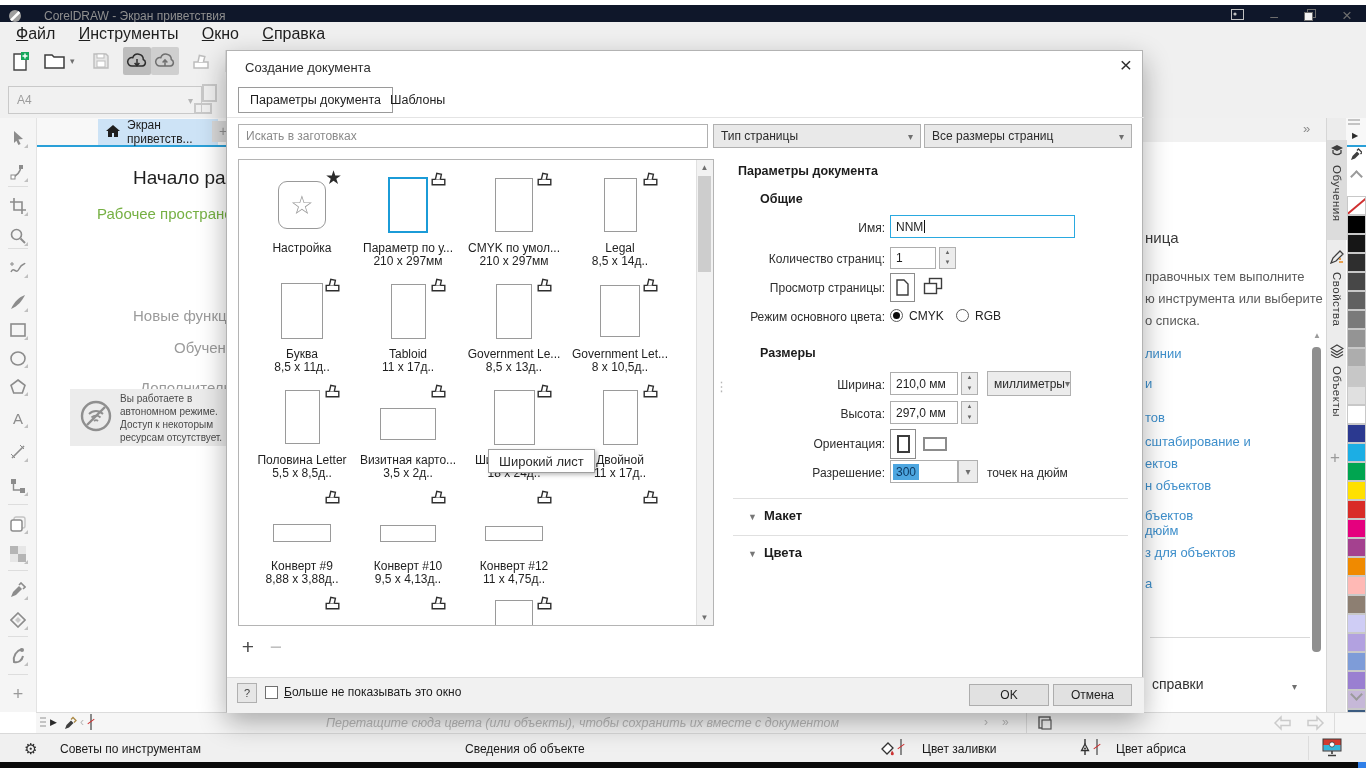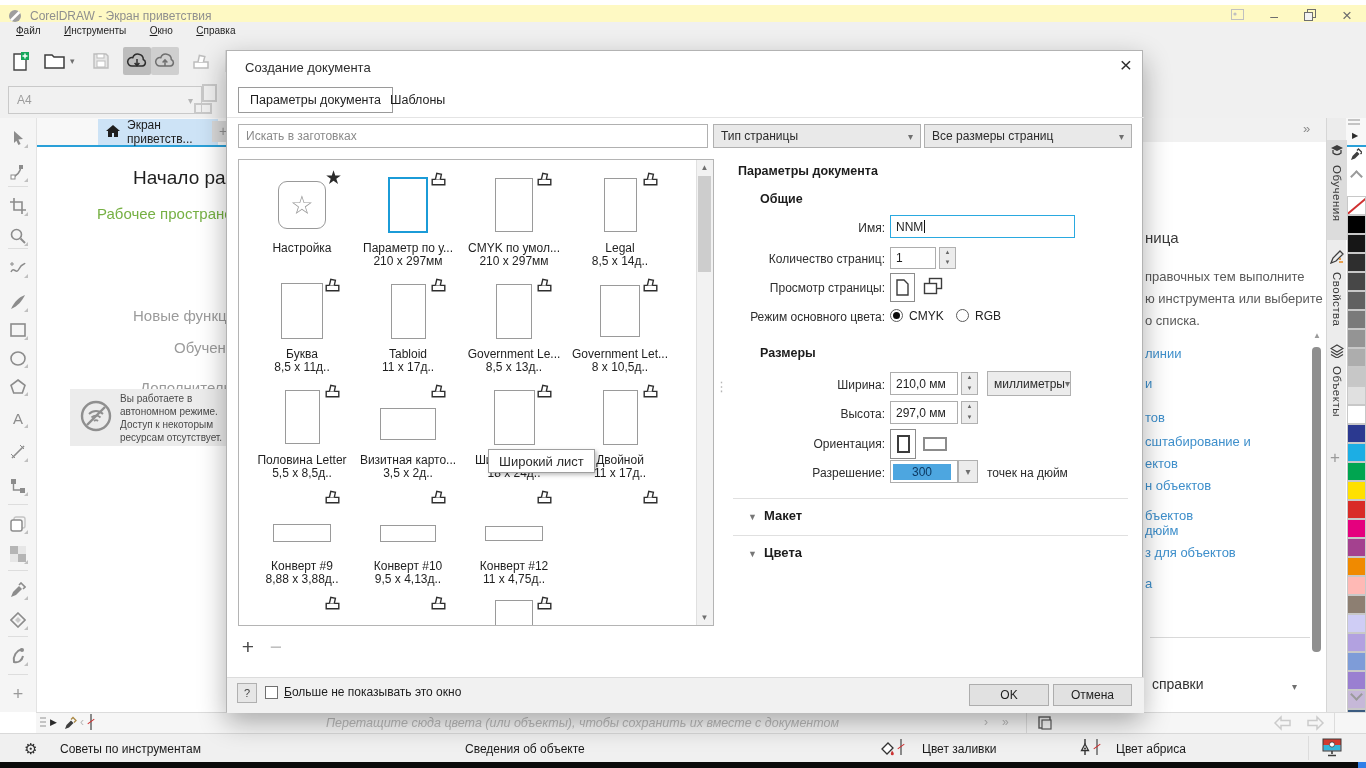--- a/index.html
+++ b/index.html
@@ -1,23 +1,23 @@
 <!DOCTYPE html>
 <html><head>
 <meta charset="utf-8">
 <style>
   html,body{margin:0;padding:0;background:#555;}
   .screen{position:relative;width:1366px;height:768px;background:#fff;overflow:hidden;
     font-family:"Liberation Sans",sans-serif;font-size:12px;color:#222;-webkit-font-smoothing:antialiased;}
   .abs{position:absolute;}
   .flx{display:flex;align-items:center;}
   
-  .titlebar{left:0;top:5px;width:1366px;height:22px;background:#fef9c3;}
+  .titlebar{left:0;top:5px;width:1366px;height:22px;background:#0f172a;gap:14px;}
   .menubar{left:0;top:22px;width:1366px;height:22px;background:#f0f0f0;border-bottom:1px solid #e2e2e2;}
-  .menu-item{display:inline-block;padding:3px 10px;font-size:10px;color:#1e1e1e;}
+  .menu-item{display:inline-block;padding:3px 10px;font-size:16px;color:#1e1e1e;}
   .menu-item::first-letter{text-decoration:underline;}
   .toolbar{left:0;top:44px;width:1366px;height:34px;background:#f0f0f0;}
   .tbtn{width:28px;height:28px;display:flex;align-items:center;justify-content:center;border-radius:2px;}
   .pressed1{background:#bdbdbd;} .pressed2{background:#cfcfcf;}
   .propbar{left:0;top:78px;width:1366px;height:40px;background:#f0f0f0;border-bottom:1px solid #e0e0e0;}
   .combo-dis{background:#f1f1f1;border:1px solid #c9c9c9;color:#9c9c9c;display:flex;align-items:center;padding:0 8px;justify-content:space-between;}
   .tabbar{left:36px;top:118px;width:1330px;height:27px;background:#f8f8f8;border-bottom:2px solid #2aa0d8;}
   .doctab{position:absolute;left:62px;top:1px;width:112px;height:26px;background:#cde3f6;display:flex;align-items:center;padding-left:8px;gap:7px;}
   .newtabbtn{position:absolute;left:176px;top:3px;width:22px;height:21px;background:#d9d9d9;color:#8f8f8f;text-align:center;line-height:20px;font-size:14px;}
   
@@ -788,21 +788,21 @@
       </div>
 
     <span class="opt-label" style="top:386px">Ориентация:</span>
     <div class="abs" style="left:663px;top:378px;width:24px;height:28px;border:1px solid #8c8c8c;display:flex;align-items:center;justify-content:center">
       <span style="width:13px;height:18px;border:2px solid #3c3c3c;box-sizing:border-box"></span>
     </div>
     <span class="abs" style="left:696px;top:386px;width:24px;height:14px;border:2px solid #8c8c8c;box-sizing:border-box"></span>
 
     <span class="opt-label" style="top:415px">Разрешение:</span>
     <div class="inpt" style="left:663px;top:409px;width:68px;height:23px;padding:0 2px">
-      <span style="background:#4da6e0;color:#0d3a63;padding:1px 19px">300</span>
+      <span style="background:#4da6e0;color:#0d3a63;padding:1px 3px">300</span>
     </div>
     <div class="unitdd" style="left:731px;top:409px;width:20px;height:23px;justify-content:center;padding:0">
         <span class="caret">▾</span>
       </div>
     <span class="abs" style="left:760px;top:415px;color:#2d2d2d">точек на дюйм</span>
 
     <div class="secline" style="top:447px"></div>
     <span class="chev" style="left:521px;top:461px">▼</span>
     <div class="opt-head" style="left:537px;top:457px;font-size:13px">Макет</div>
     <div class="secline" style="top:484px"></div>

